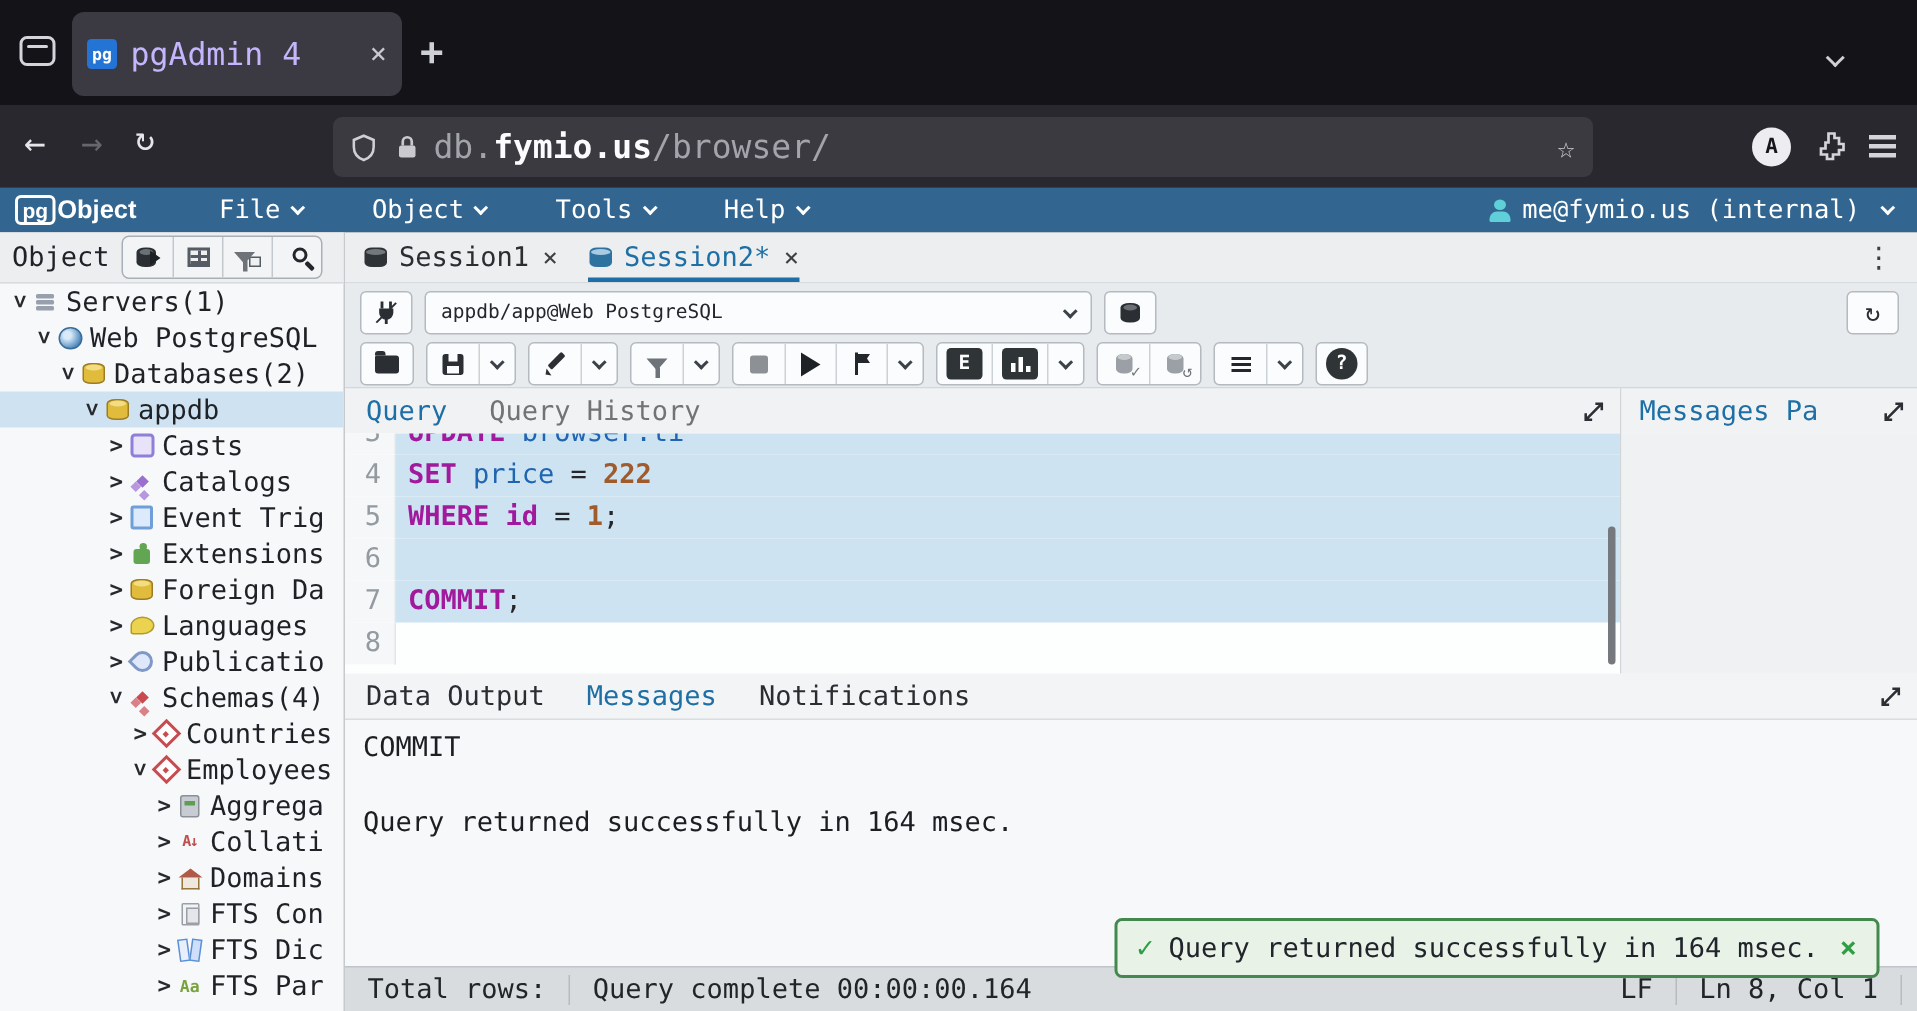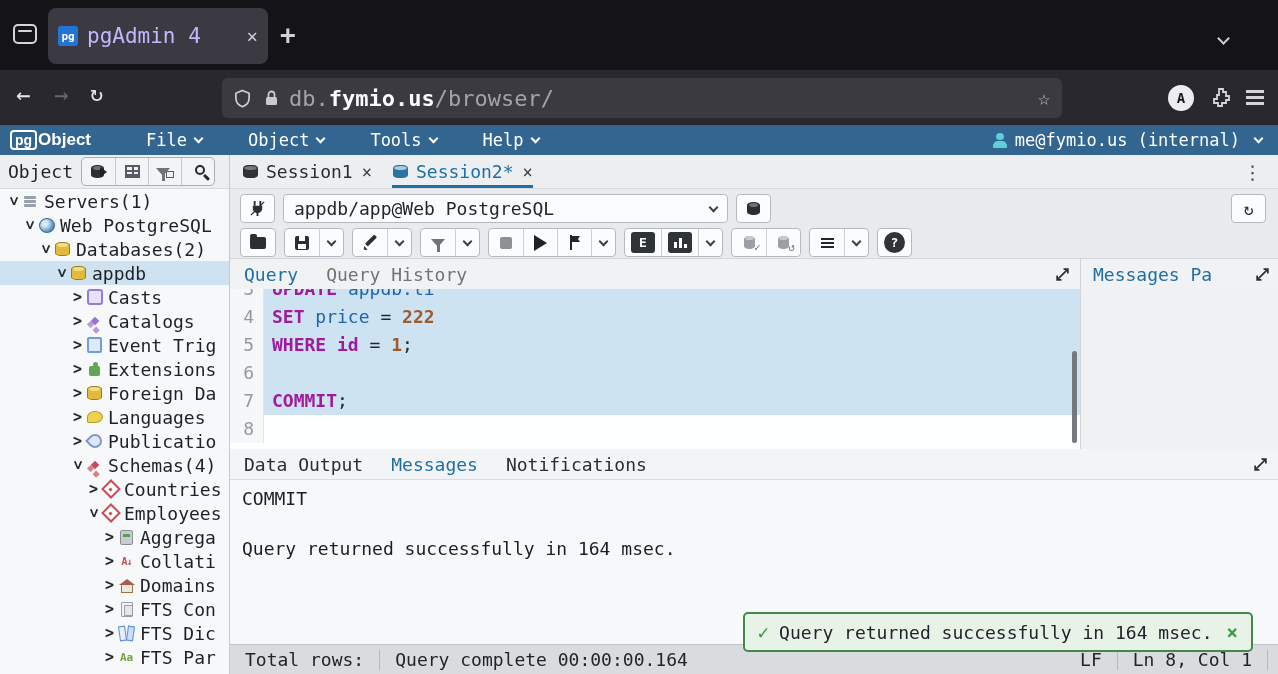--- a/index.html
+++ b/index.html
@@ -108,21 +108,21 @@
 
   .toolbar { height:70px; background:#e8ebee; border-bottom:1px solid #d4d7da; padding:4px 10px 0 10px; }
   .trowbar { height:31px; display:flex; align-items:center; gap:8px; margin-bottom:3px; }
   .tbtn { height:29px; background:#fbfcfd; border:1px solid #b4bac0; border-radius:4px; display:flex; align-items:center; justify-content:center; }
   .tbtn.sq { width:35px; }
   .tgroup { display:flex; height:29px; border:1px solid #b4bac0; border-radius:4px; background:#fbfcfd; overflow:hidden; }
   .tgbtn { min-width:34px; padding:0 6px; display:flex; align-items:center; justify-content:center; border-left:1px solid #ccd1d5; }
   .tgbtn:first-child { border-left:none; }
   .tgbtn.caret { min-width:24px; }
   .dchev { display:inline-block; width:7px; height:7px; border-right:2px solid #3c4248; border-bottom:2px solid #3c4248; transform:rotate(45deg); margin-top:-3px; }
-  .connsel { width:445px; justify-content:space-between; padding:0 10px; font-size:18px; color:#23272b; }
+  .connsel { width:445px; justify-content:space-between; padding:0 10px; font-size:13px; color:#23272b; }
   .nolimit { padding:0 14px; gap:22px; font-size:18px; color:#8b95a1; justify-content:space-between; width:152px; }
   .spacer { flex:1; }
 
   .i-folder { width:16px; height:12px; background:#2b2f33; border-radius:1px 2px 2px 2px; position:relative; }
   .i-folder::before { content:''; position:absolute; top:-3px; left:0; width:7px; height:3px; background:#2b2f33; border-radius:2px 2px 0 0; }
   .i-save { width:14px; height:14px; background:#2b2f33; border-radius:2px; position:relative; }
   .i-save::before { content:''; position:absolute; top:0; left:4px; width:6px; height:5px; background:#fbfcfd; }
   .i-save::after { content:''; position:absolute; bottom:1px; left:3px; width:8px; height:5px; background:#fbfcfd; }
   .i-pencil { width:15px; height:15px; position:relative; }
   .i-pencil::before { content:''; position:absolute; left:6px; top:-1px; width:4px; height:13px; background:#2b2f33; transform:rotate(45deg); border-radius:1px; }
@@ -534,21 +534,21 @@
                 <path d="M2 12L12 2M8 2h4v4M6 12H2V8" stroke="#2b2f33" stroke-width="1.6" fill="none"></path>
               </svg>
             </span>
           <span class="etab active">Query</span>
               <span class="etab">Query History</span>
             </div>
           <div class="ebody">
             <div class="code-scroll">
                 <div class="eline">
                   <span class="lnum">3</span>
-                  <span class="ltext sel"><span class="tk-kw">UPDATE</span><span class="tk-op"> </span><span class="tk-id">appdb.ti</span></span>
+                  <span class="ltext sel"><span class="tk-kw">UPDATE</span><span class="tk-op"> </span><span class="tk-id">browser.ti</span></span>
                 </div>
                 <div class="eline">
                   <span class="lnum">4</span>
                   <span class="ltext sel"><span class="tk-kw">SET</span><span class="tk-op"> </span><span class="tk-id">price</span><span class="tk-op"> = </span><span class="tk-num">222</span></span>
                 </div>
                 <div class="eline">
                   <span class="lnum">5</span>
                   <span class="ltext sel"><span class="tk-kw">WHERE</span><span class="tk-op"> </span><span class="tk-kw">id</span><span class="tk-op"> = </span><span class="tk-num">1</span><span class="tk-op">;</span></span>
                 </div>
                 <div class="eline">

